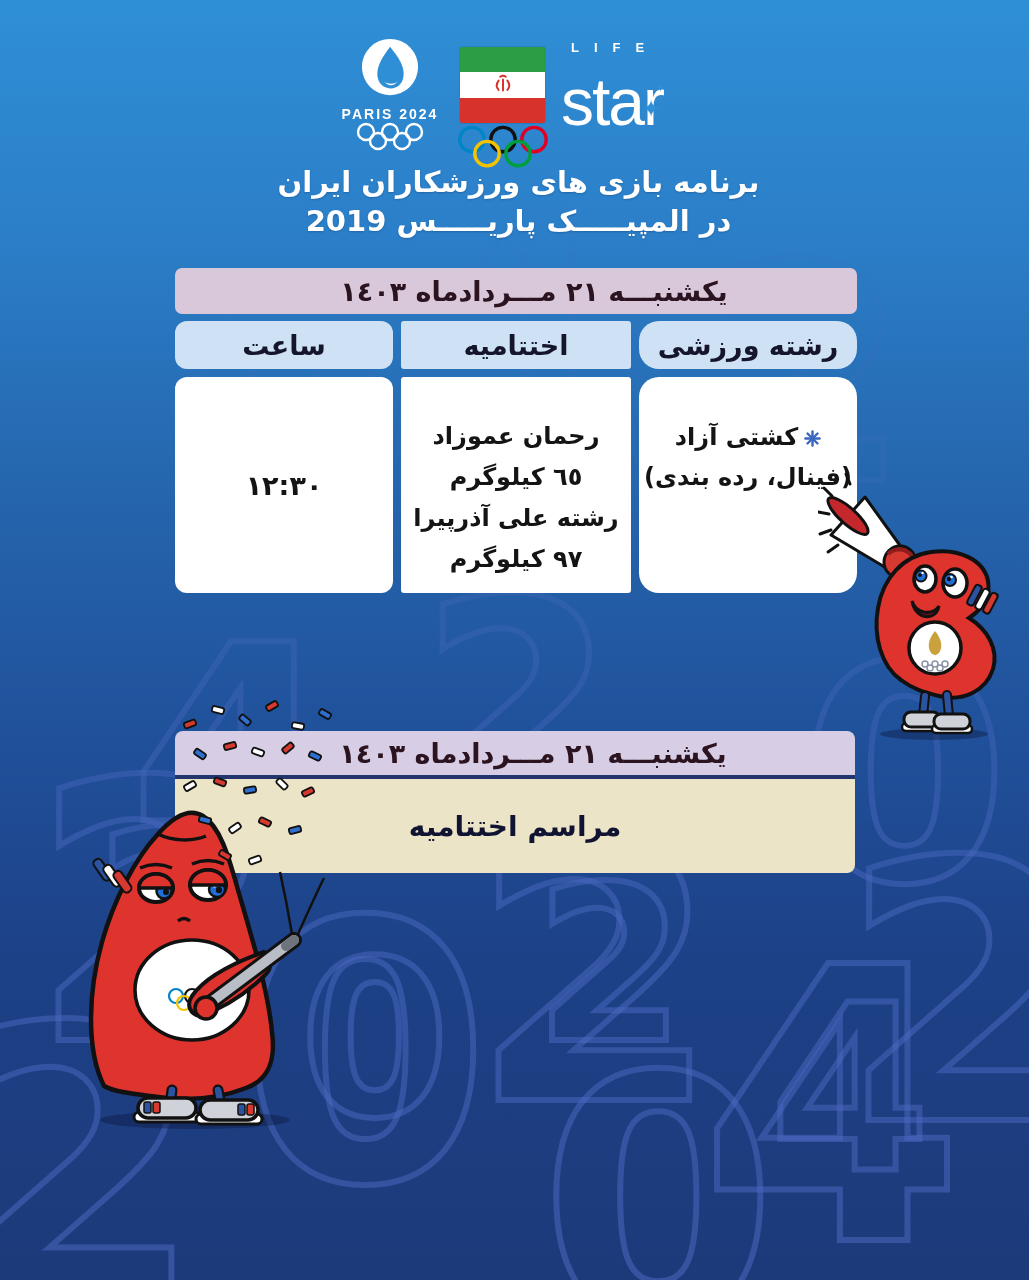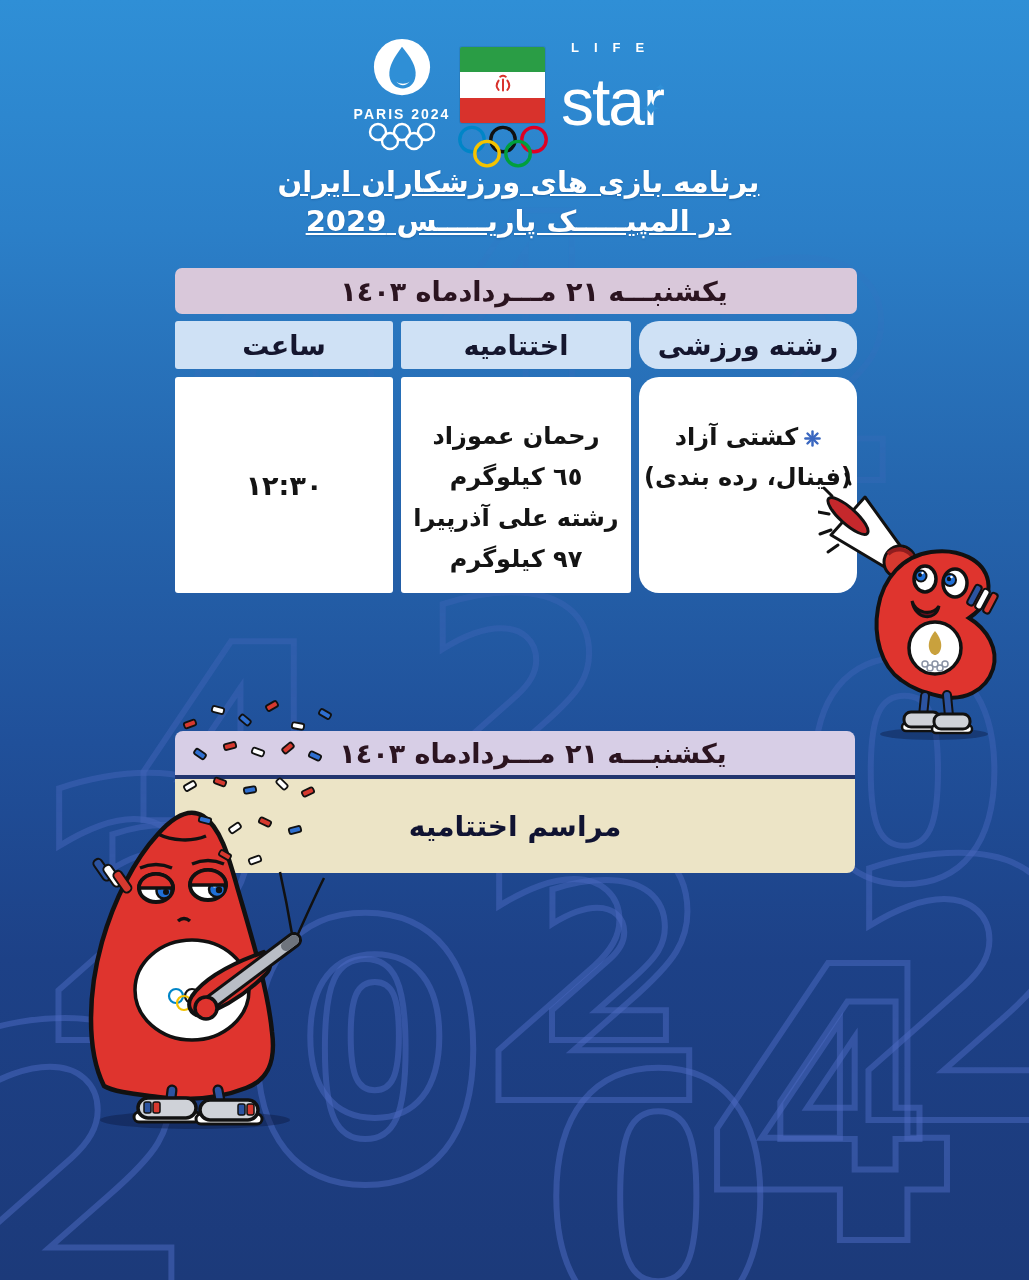--- a/index.html
+++ b/index.html
@@ -8,45 +8,45 @@
     background:linear-gradient(180deg,#2f8fd6 0%, #2b7fc8 18%, #2566ae 38%, #20509a 58%, #1d4187 75%, #1c3a7a 100%);
     font-family:"DejaVu Sans",sans-serif;
   }
   .pattern{position:absolute;inset:0;z-index:0;
     -webkit-mask-image:linear-gradient(180deg,rgba(0,0,0,0) 0%,rgba(0,0,0,.18) 25%,rgba(0,0,0,.55) 48%,rgba(0,0,0,.95) 72%,#000 100%);
     mask-image:linear-gradient(180deg,rgba(0,0,0,0) 0%,rgba(0,0,0,.18) 25%,rgba(0,0,0,.55) 48%,rgba(0,0,0,.95) 72%,#000 100%);
   }
   .pattern text{fill:none;stroke:#4f6cc4;stroke-width:6;opacity:.5;font-family:"DejaVu Sans",sans-serif;font-weight:bold;}
 
   
-  .paris-logo{position:absolute;left:348px;top:38px;width:108px;text-align:center;color:#fff;z-index:2;}
+  .paris-logo{position:absolute;left:336px;top:38px;width:108px;text-align:center;color:#fff;z-index:2;}
   .paris-label{font-family:"Liberation Sans",sans-serif;font-weight:bold;font-size:14px;letter-spacing:2px;margin-top:2px;}
   .iran-flag{position:absolute;left:460px;top:47px;width:85px;height:76px;border-radius:2px;overflow:hidden;z-index:2;box-shadow:0 0 0 1px rgba(0,0,0,.08);}
   .iran-flag .stripe{width:100%;height:33.4%;position:relative;}
   .g{background:#2a9d45;} .w{background:#ffffff;} .r{background:#d8322c;}
   .iran-emblem{position:absolute;left:50%;top:50%;transform:translate(-50%,-50%);}
   .iran-rings{position:absolute;left:456px;top:124px;width:94px;height:48px;z-index:2;}
   .star-logo{position:absolute;left:561px;top:40px;width:160px;color:#fff;z-index:2;font-family:"Liberation Sans",sans-serif;}
   .life{font-size:13px;font-weight:bold;letter-spacing:15px;padding-left:10px;}
   .star-word{position:relative;font-size:66px;font-weight:400;letter-spacing:-2px;line-height:.95;margin-top:16px;}
   .sparkle{position:absolute;color:#2f8fd6;line-height:1;}
   .sparkle.big{left:80px;top:26px;font-size:24px;}
   .sparkle.small{left:94px;top:10px;font-size:13px;}
 
   
-  .title{position:absolute;left:8px;right:0;top:163px;text-align:center;direction:rtl;color:#fff;font-weight:bold;font-size:29px;line-height:39px;z-index:2;text-shadow:0 1px 2px rgba(0,30,80,.25);text-decoration:underline;}
+  .title{position:absolute;left:8px;right:0;top:163px;text-align:center;direction:rtl;color:#fff;font-weight:bold;font-size:29px;line-height:39px;z-index:2;text-shadow:0 1px 2px rgba(0,30,80,.25);}
 
   
   .tbl{position:absolute;left:175px;top:268px;width:682px;direction:rtl;z-index:1;}
   .date-banner{height:46px;border-radius:7px;background:#d9c8da;color:#2b1420;font-weight:bold;font-size:27px;display:flex;align-items:center;justify-content:center;padding-left:36px;}
   .cols{display:flex;gap:8px;margin-top:7px;}
   .col-h{height:48px;background:#cfe1f5;border-radius:3px;color:#15162e;font-weight:bold;font-size:27px;display:flex;align-items:center;justify-content:center;}
   .body-row{display:flex;gap:8px;margin-top:8px;}
   .cell{background:#fff;border-radius:3px;height:216px;color:#141414;font-weight:bold;text-align:center;}
-  .w-sport{width:218px;border-radius:20px;} .w-ath{width:230px;} .w-time{width:218px;}
+  .w-sport{width:218px;border-radius:20px;} .w-ath{width:230px;} .w-time{width:218px;border-radius:12px;}
   .sport-cell{padding-top:40px;font-size:24px;line-height:40px;box-sizing:border-box;}
   .marker{display:inline-block;vertical-align:-2px;margin-left:6px;}
   .ath-cell{padding-top:39px;font-size:24px;line-height:41px;box-sizing:border-box;}
   .time-cell{display:flex;align-items:center;justify-content:center;font-size:27px;}
 
   
   .closing{position:absolute;left:175px;top:731px;width:680px;direction:rtl;z-index:1;}
   .closing .date-banner{background:#d7cee6;border-radius:8px 8px 0 0;border-bottom:4px solid #22356f;height:44px;}
   .closing-body{height:94px;background:#ece4c6;border-radius:0 0 8px 8px;display:flex;align-items:center;justify-content:center;gap:42px;color:#101332;font-weight:bold;font-size:28px;}
 
@@ -126,21 +126,21 @@
     <div class="life">LIFE</div>
     <div class="star-word">
       <span>star</span>
       <span class="sparkle big">✦</span>
       <span class="sparkle small">✦</span>
     </div>
   </div>
 
   <div class="title">
     <div>برنامه بازی های ورزشکاران ایران</div>
-    <div>در المپیـــــک پاریـــــس 2029</div>
+    <div>در المپیـــــک پاریـــــس 2019</div>
   </div>
 
   <div class="tbl">
     <div class="date-banner">یکشنبـــه ۲۱ مـــردادماه ۱٤۰۳</div>
     <div class="cols">
       <div class="col-h w-sport">رشته ورزشی</div>
       <div class="col-h w-ath">اختتامیه</div>
       <div class="col-h w-time">ساعت</div>
     </div>
     <div class="body-row">

